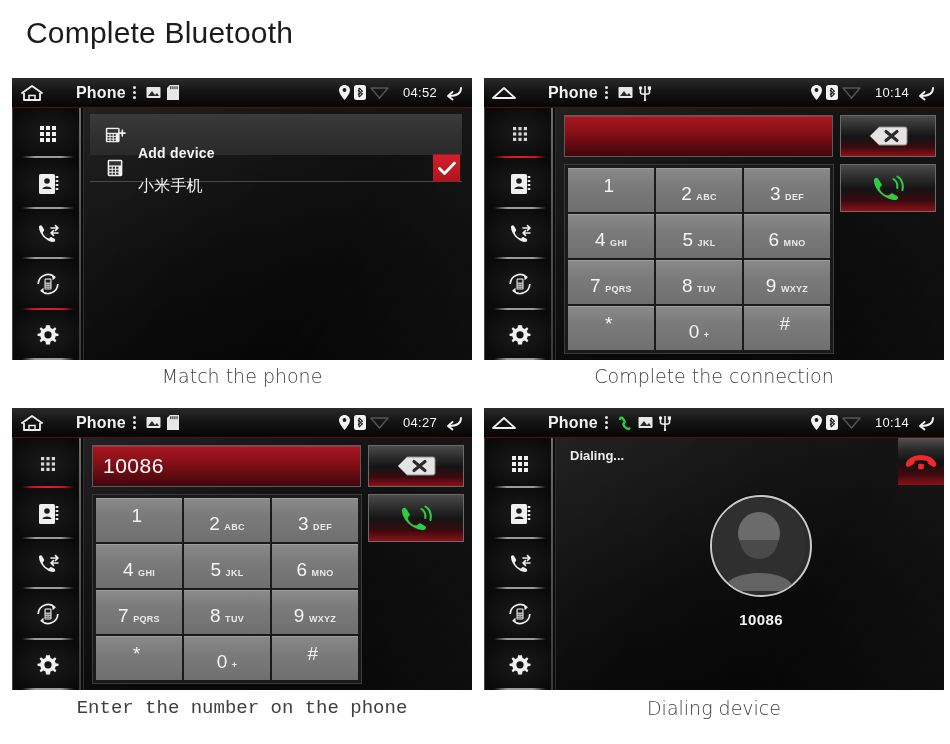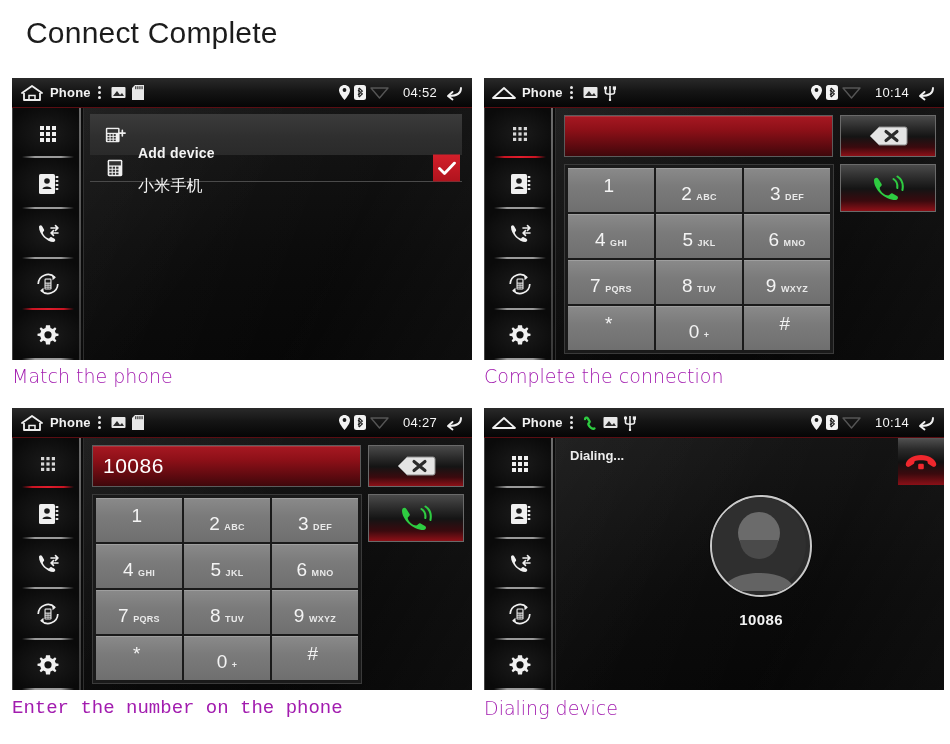--- a/index.html
+++ b/index.html
@@ -31,22 +31,23 @@
     overflow: hidden;
   }
   .p1 { left: 12px;  top: 78px; }
   .p2 { left: 484px; top: 78px; }
   .p3 { left: 12px;  top: 408px; }
   .p4 { left: 484px; top: 408px; }
 
   .caption {
     position: absolute;
     width: 460px;
+    text-align: center;
     font-size: 19px;
-    color: #a21caf;
+    color: #404040;
     font-family: "DejaVu Sans", sans-serif;
     font-weight: 300;
   }
   .c1 { left: 12px;  top: 365px; }
   .c2 { left: 484px; top: 365px; }
   .c3 { left: 12px;  top: 697px; font-family: Liberation Mono, monospace; }
   .c4 { left: 484px; top: 697px; }
 
   
   .statusbar {
@@ -54,22 +55,22 @@
     height: 30px;
     background: linear-gradient(to bottom, #2a2a2a 0%, #151515 45%, #050505 100%);
     display: flex;
     align-items: center;
     padding: 0 8px 0 7px;
     box-sizing: border-box;
     border-bottom: 1px solid #5a0d12;
   }
   .sb-home { width: 26px; height: 18px; flex: 0 0 auto; margin-right: 5px; }
   .sb-title {
-    color: #f2f2f2; font-size: 13px; font-weight: bold;
-    letter-spacing: .2px; margin-right: 7px;
+    color: #f2f2f2; font-size: 16px; font-weight: bold;
+    letter-spacing: .2px; margin-right: 7px; margin-left: 26px;
   }
   .sb-kebab { width: 4px; margin-right: 9px; display:flex; flex-direction:column; gap:2px; }
   .sb-kebab i { display:block; width:3px; height:3px; background:#e8e8e8; border-radius:50%; }
   .sb-icons-left { display:flex; align-items:center; gap: 6px; }
   .sb-spacer { flex: 1 1 auto; }
   .sb-icons-right { display:flex; align-items:center; gap: 4px; }
   .sb-time { color:#f5f5f5; font-size:13px; font-weight:normal; margin:0 7px 0 14px; letter-spacing:.3px;}
   .sb-back { width:20px; height:16px; }
 
   
@@ -214,21 +215,21 @@
   .hangup-bar {
     height: 46px; flex:0 0 46px;
     background: linear-gradient(to bottom, #4e4e4e 0%, #2b2b2b 22%, #111 50%, #3c0a0e 76%, #8b1017 100%);
     border-top: 1px solid #555;
     display:flex; align-items:center; justify-content:center;
   }
 </style>
 </head>
 <body>
 
-<div class="page-title">Connect Complete</div>
+<div class="page-title">Complete Bluetooth</div>
 
 <div class="panel p1">
   <div class="statusbar">
     <svg class="sb-home" viewBox="0 0 26 18">
       <path d="M3 9 L13 2 L23 9" fill="none" stroke="#f0f0f0" stroke-width="1.8" stroke-linecap="round" stroke-linejoin="round"></path>
       <path d="M5 9 V16 H21 V9" fill="none" stroke="#f0f0f0" stroke-width="1.8" stroke-linejoin="round"></path>
       <path d="M10 16 V11.5 H16 V16" fill="none" stroke="#f0f0f0" stroke-width="1.5"></path>
     </svg>
     <span class="sb-title">Phone</span>
     <span class="sb-kebab">

